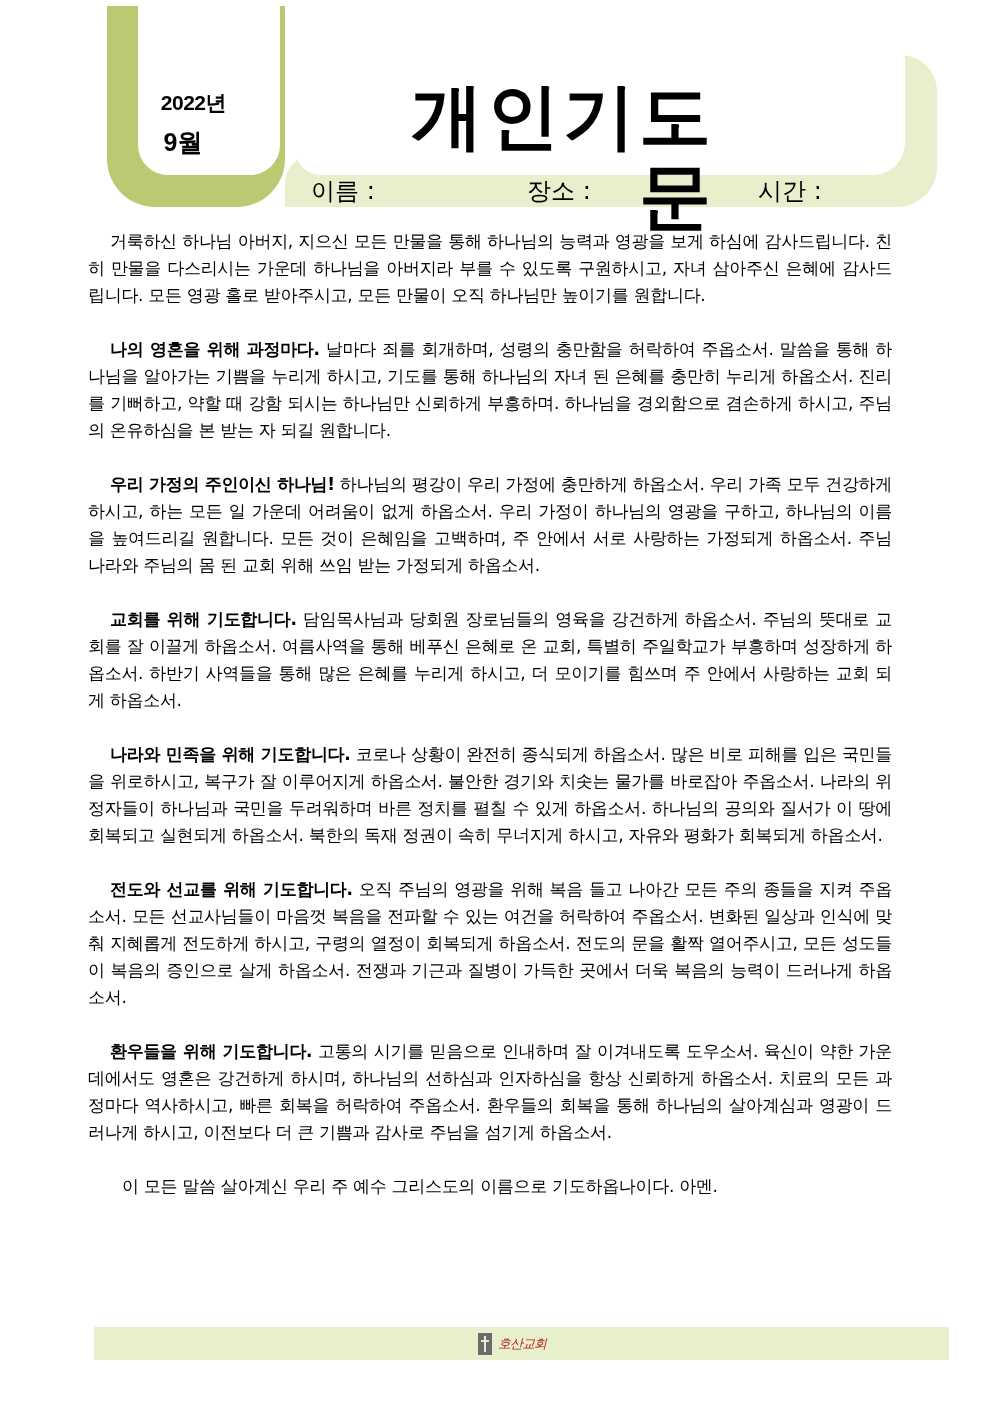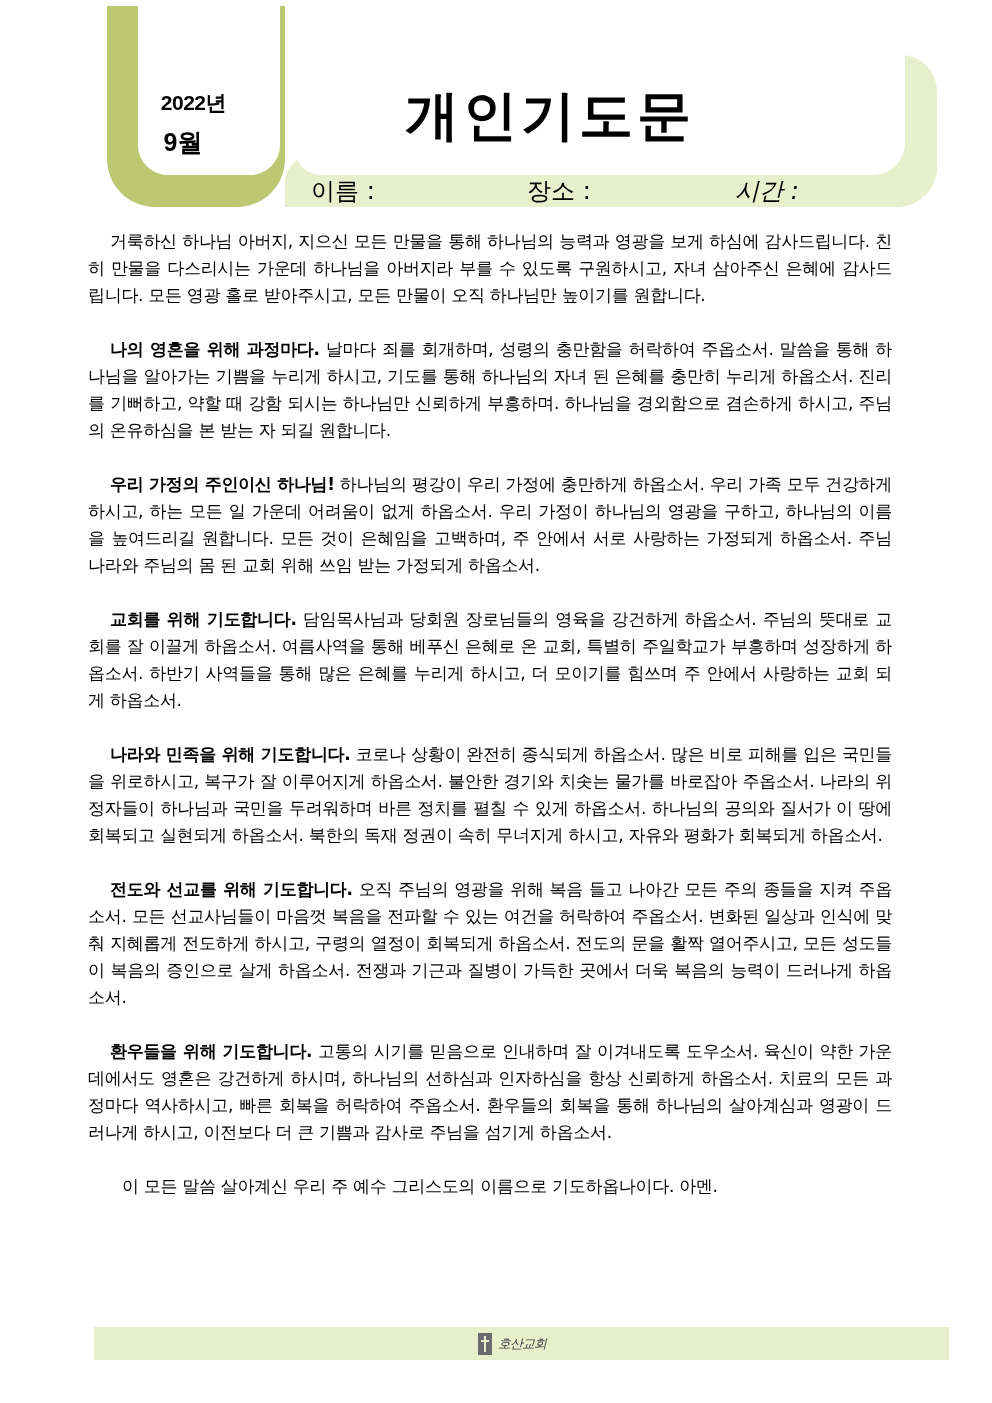--- a/index.html
+++ b/index.html
@@ -38,29 +38,29 @@
     font-family: "Liberation Sans", sans-serif; font-weight: bold; font-size: 21px;
     text-align: right; letter-spacing: -0.5px;
   }
   .date-month {
     position: absolute; left: 140px; top: 126px; width: 86px;
     font-family: "Liberation Sans", sans-serif; font-weight: bold; font-size: 25px;
     text-align: center;
   }
   .title {
     position: absolute; left: 405px; top: 76px; width: 310px;
-    font-family: "DejaVu Sans", sans-serif; font-weight: bold; font-size: 54px;
-    letter-spacing: 4px; text-align: left; line-height: 80px;
+    font-family: "DejaVu Sans", sans-serif; font-weight: bold; font-size: 72px;
+    letter-spacing: 4px; text-align: right; line-height: 80px;
   }
   .field-label {
     position: absolute; top: 178px; font-size: 24px; line-height: 26px;
   }
   .field-name  { left: 311px; }
   .field-place { left: 527px; }
-  .field-time  { left: 735px; font-style: italic; }
+  .field-time  { left: 758px; }
 
   
   .body-text {
     position: absolute; left: 88px; top: 228px; width: 804px;
     font-family: "DejaVu Sans", sans-serif; font-size: 17px; line-height: 27px;
     text-align: justify; letter-spacing: -0.3px;
   }
   .para { margin: 0 0 27px 0; text-indent: 22px; }
   .para b { font-weight: bold; }
   .closing { margin: 12px; text-indent: 22px; }
@@ -70,21 +70,21 @@
     position: absolute; left: 94px; top: 1327px; width: 855px; height: 33px;
     background: #e8efcc;
   }
   .footer-logo {
     position: absolute; left: 478px; top: 1331px; height: 26px;
     display: flex; align-items: center; gap: 6px;
   }
   .logo-icon { width: 14px; height: 22px; background: #6b6b6b; position: relative; }
   .logo-icon::before { content: ""; position: absolute; left: 6px; top: 3px; width: 2px; height: 16px; background: #e8efcc; }
   .logo-icon::after  { content: ""; position: absolute; left: 3px; top: 7px; width: 8px; height: 2px; background: #e8efcc; }
-  .logo-text { font-family: "DejaVu Serif", serif; font-size: 13px; color: #404040; font-style: italic; letter-spacing: -1px; }
+  .logo-text { font-family: "DejaVu Serif", serif; font-size: 13px; color: #b91c1c; font-style: italic; letter-spacing: -1px; }
 </style>
 </head>
 <body>
 
 <div class="hdr-dark"></div>
 <div class="hdr-dark-inner"></div>
 <div class="hdr-light-right"></div>
 <div class="hdr-light"></div>
 <div class="hdr-light-inner"></div>
 

